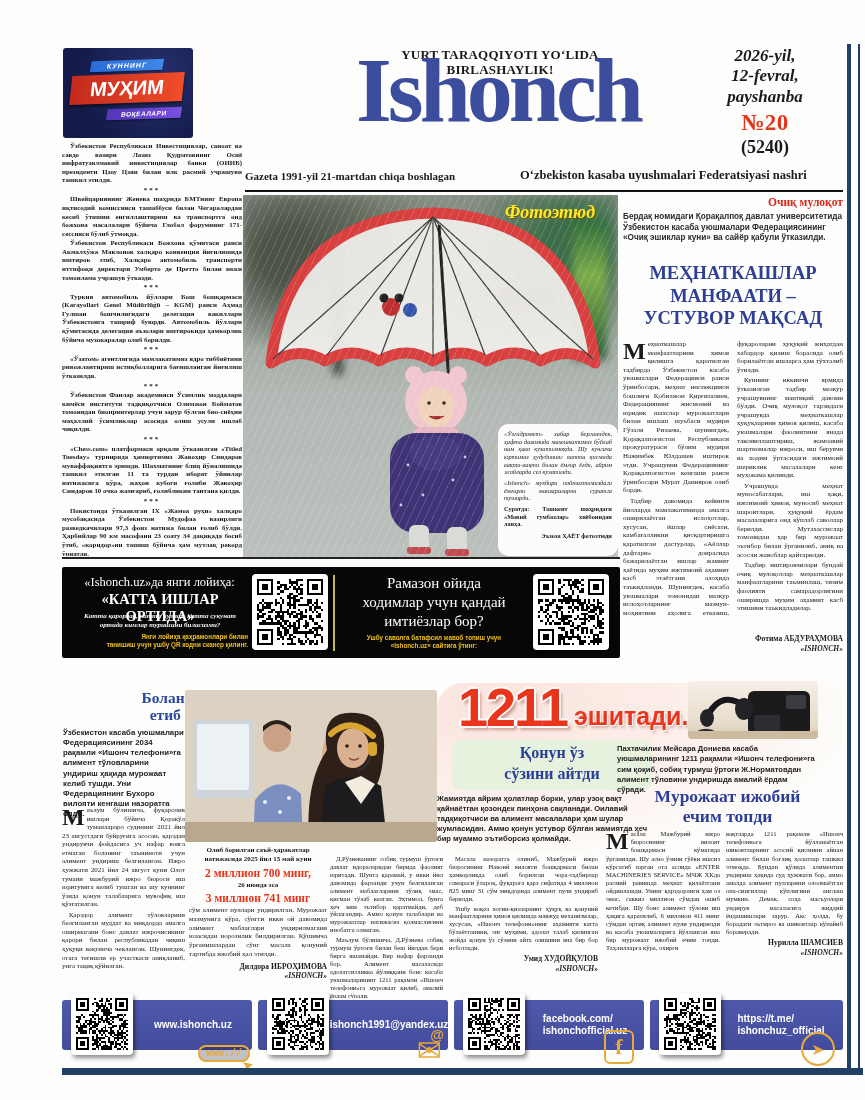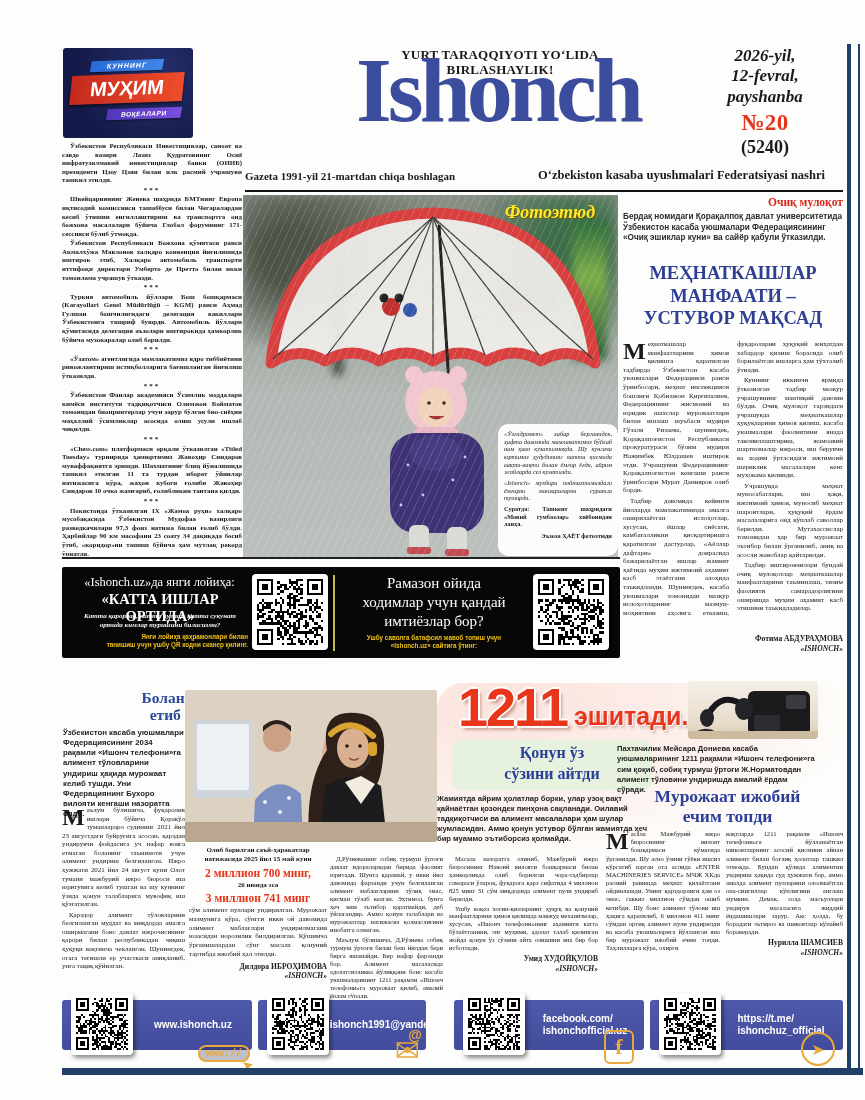--- a/index.html
+++ b/index.html
@@ -19,21 +19,21 @@
   .ribbon3{left:44px;top:60px;width:74px;font-size:6.5px;letter-spacing:.5px;background:linear-gradient(90deg,#5236b8,#7a4fe0);
            padding:2px 0;transform:skewX(-12deg) rotate(-2deg);box-shadow:0 1px 2px rgba(0,0,0,.5);}
   .slogan{left:360px;top:48px;width:280px;text-align:center;font-weight:bold;font-size:13px;line-height:1.15;
           white-space:pre-line;letter-spacing:.2px;}
   .logo{left:318px;top:40px;width:360px;text-align:center;font-weight:bold;font-size:92px;color:#3c4d9e;
         letter-spacing:-4px;line-height:1.1;}
   .dateblock{left:692px;top:46px;width:146px;text-align:center;font-style:italic;font-weight:bold;font-size:17px;line-height:1.2;}
   .issue-no{font-style:normal;color:#e5341c;font-size:23px;letter-spacing:.5px;margin-top:2px;}
   .issue-serial{font-style:normal;font-size:18px;font-weight:bold;}
   .founded{left:245px;top:170px;width:300px;font-weight:bold;font-size:11px;}
-  .publisher{left:520px;top:168px;width:323px;text-align:center;font-weight:bold;font-size:12.5px;}
+  .publisher{left:520px;top:168px;width:323px;text-align:left;font-weight:bold;font-size:12.5px;}
   .rule-masthead{left:245px;top:190px;width:598px;height:2px;background:#111;}
 
   
   .sidebar{left:62px;top:142px;width:180px;height:414px;overflow:hidden;font-size:6.9px;line-height:1.24;
            font-weight:600;text-align:justify;}
   .sidebar p{margin:0 0 1px 0;text-indent:8px;}
   .stars{text-align:center;font-weight:bold;letter-spacing:2px;font-size:7px;margin:1px 0;text-indent:0;}
   .rule-mid{left:62px;top:557px;width:558px;height:1.5px;background:#222;}
 
   
@@ -109,21 +109,21 @@
   .colD{left:449px;top:855px;width:149px;height:143px;overflow:hidden;font-size:6.5px;line-height:1.22;text-align:justify;}
 
   .ra-lede{left:617px;top:744px;width:200px;font-size:7.6px;line-height:1.35;font-weight:bold;color:#222;}
   .ra-headline{left:612px;top:786px;width:231px;text-align:center;color:#2b3f99;font-weight:bold;font-size:17.5px;
                line-height:1.15;white-space:pre-line;}
   .colE{left:606px;top:830px;width:114px;height:168px;overflow:hidden;font-size:6.6px;line-height:1.24;text-align:justify;}
   .colF{left:726px;top:830px;width:117px;height:168px;overflow:hidden;font-size:6.6px;line-height:1.24;text-align:justify;}
 
   
   .fbanner{top:1000px;height:50px;background:linear-gradient(180deg,#4f59ab,#434c9c);border-radius:3px;}
-  .fb1{left:62px;width:190px;} .fb2{left:258px;width:168px;} .fb3{left:454px;width:190px;} .fb4{left:650px;width:193px;}
+  .fb1{left:62px;width:190px;} .fb2{left:258px;width:190px;} .fb3{left:454px;width:190px;} .fb4{left:650px;width:193px;}
   .fqr{position:absolute;left:9px;top:-7px;width:62px;height:62px;}
   .flabel{position:absolute;left:76px;top:0;width:110px;height:50px;display:flex;align-items:center;justify-content:center;
           color:#fff;font-family:"Liberation Sans",sans-serif;font-weight:bold;font-size:10px;line-height:1.25;
           white-space:pre-line;text-align:left;}
   .ficon{position:absolute;color:#e8a93c;}
   .www-pill{right:2px;bottom:-12px;border:2px solid #e8a93c;border-radius:8px;background:rgba(10,10,40,.25);
             font-family:"Liberation Mono",monospace;font-weight:bold;font-size:10px;padding:1px 6px;}
   .cursor-arrow{right:-2px;bottom:-24px;font-size:14px;transform:rotate(-15deg);}
   .mail-icon{right:6px;bottom:-16px;font-size:30px;line-height:1;}
   .mail-at{position:absolute;right:-2px;top:-8px;font-size:14px;font-weight:bold;font-family:"Liberation Sans",sans-serif;}

